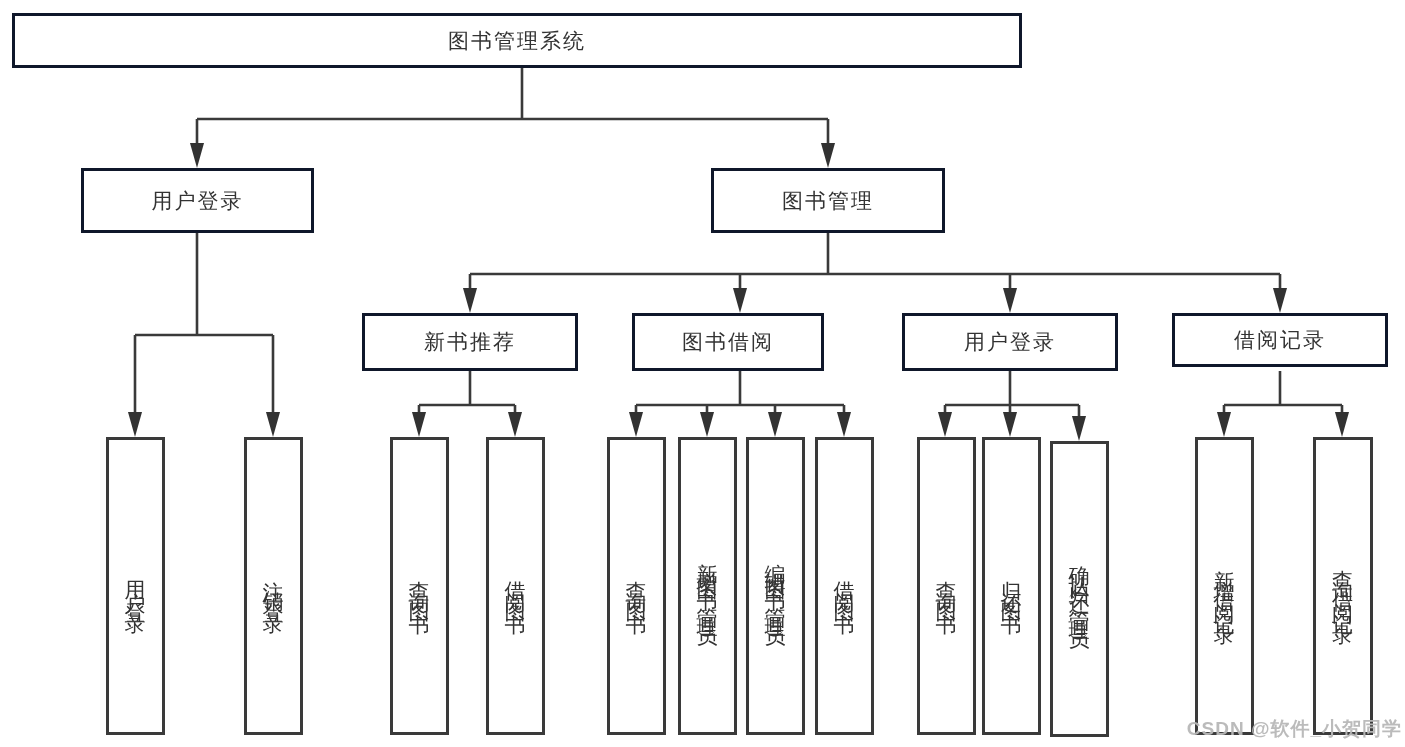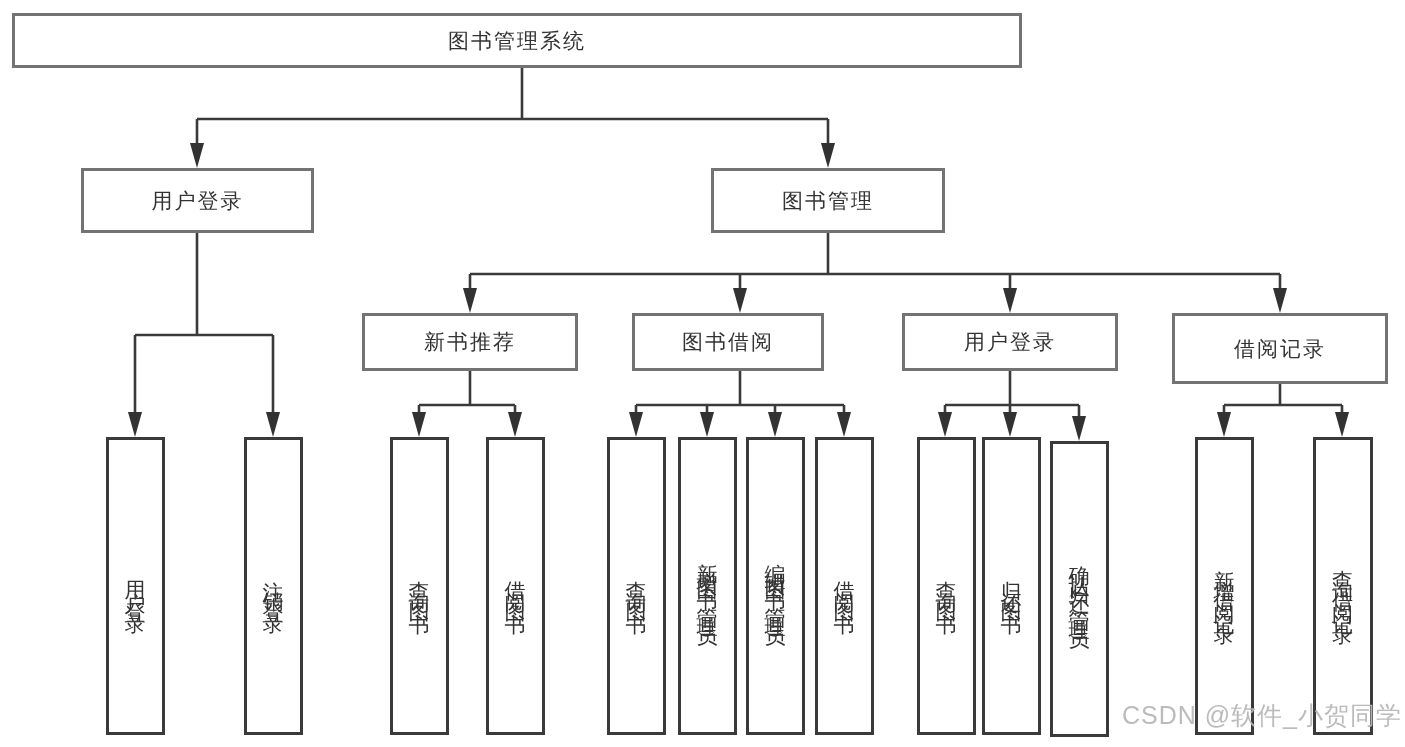--- a/index.html
+++ b/index.html
@@ -7,39 +7,40 @@
   .canvas{
     position:relative;
     width:1405px;height:747px;
     background:#fff;
     font-family:"Liberation Sans","DejaVu Sans",sans-serif;
     overflow:hidden;
   }
   .wires{position:absolute;left:0;top:0;z-index:1;}
   .hbox{
     position:absolute;z-index:2;
-    background:#fff;border:3px solid #737373;
+    background:#fff;border:3px solid #0f172a;
     display:flex;align-items:center;justify-content:center;
     font-size:21px;letter-spacing:2px;color:#333;
     white-space:nowrap;
   }
   .vbox{
     position:absolute;z-index:2;
     background:#fff;border:3px solid #3a3a3a;
     writing-mode:vertical-rl;text-orientation:mixed;
     display:flex;align-items:center;justify-content:center;
     font-size:21px;letter-spacing:11px;color:#333;
     line-height:1;
   }
   .watermark{
     position:absolute;z-index:3;
-    right:3px;bottom:15px;
-    font-size:25px;letter-spacing:1px;
+    right:3px;bottom:5px;
+    font-size:19px;letter-spacing:1px;
     color:rgba(183,183,183,0.95);
     white-space:nowrap;
+    font-weight:bold;
   }
 </style>
 </head>
 <body>
 
 <div class="canvas">
 
   <svg class="wires" width="1405" height="747" viewBox="0 0 1405 747">
     <g stroke="#3a3a3a" stroke-width="2.6" fill="none">
       <path d="M522,68 V119 M197,119 H828 M197,119 V145 M828,119 V145"></path>
@@ -74,21 +75,21 @@
   </svg>
 
   <div class="hbox" style="left:12px;top:13px;width:1010px;height:55px;">图书管理系统</div>
 
   <div class="hbox" style="left:81px;top:168px;width:233px;height:65px;">用户登录</div>
   <div class="hbox" style="left:362px;top:313px;width:216px;height:58px;">新书推荐</div>
 
   <div class="hbox" style="left:711px;top:168px;width:234px;height:65px;">图书管理</div>
   <div class="hbox" style="left:632px;top:313px;width:192px;height:58px;">图书借阅</div>
   <div class="hbox" style="left:902px;top:313px;width:216px;height:58px;">用户登录</div>
-  <div class="hbox" style="left:1172px;top:313px;width:216px;height:71px;">借阅记录</div>
+  <div class="hbox" style="left:1172px;top:313px;width:216px;height:54px;">借阅记录</div>
 
   <div class="vbox" style="left:106px;top:437px;width:59px;height:298px;">用户登录</div>
   <div class="vbox" style="left:244px;top:437px;width:59px;height:298px;">注销登录</div>
 
   <div class="vbox" style="left:390px;top:437px;width:59px;height:298px;">查询图书</div>
   <div class="vbox" style="left:486px;top:437px;width:59px;height:298px;">借阅图书</div>
 
   <div class="vbox" style="left:607px;top:437px;width:59px;height:298px;">查询图书</div>
   <div class="vbox" style="left:678px;top:437px;width:59px;height:298px;letter-spacing:9px;">新增图书（管理员）</div>
   <div class="vbox" style="left:746px;top:437px;width:59px;height:298px;letter-spacing:9px;">编辑图书（管理员）</div>

